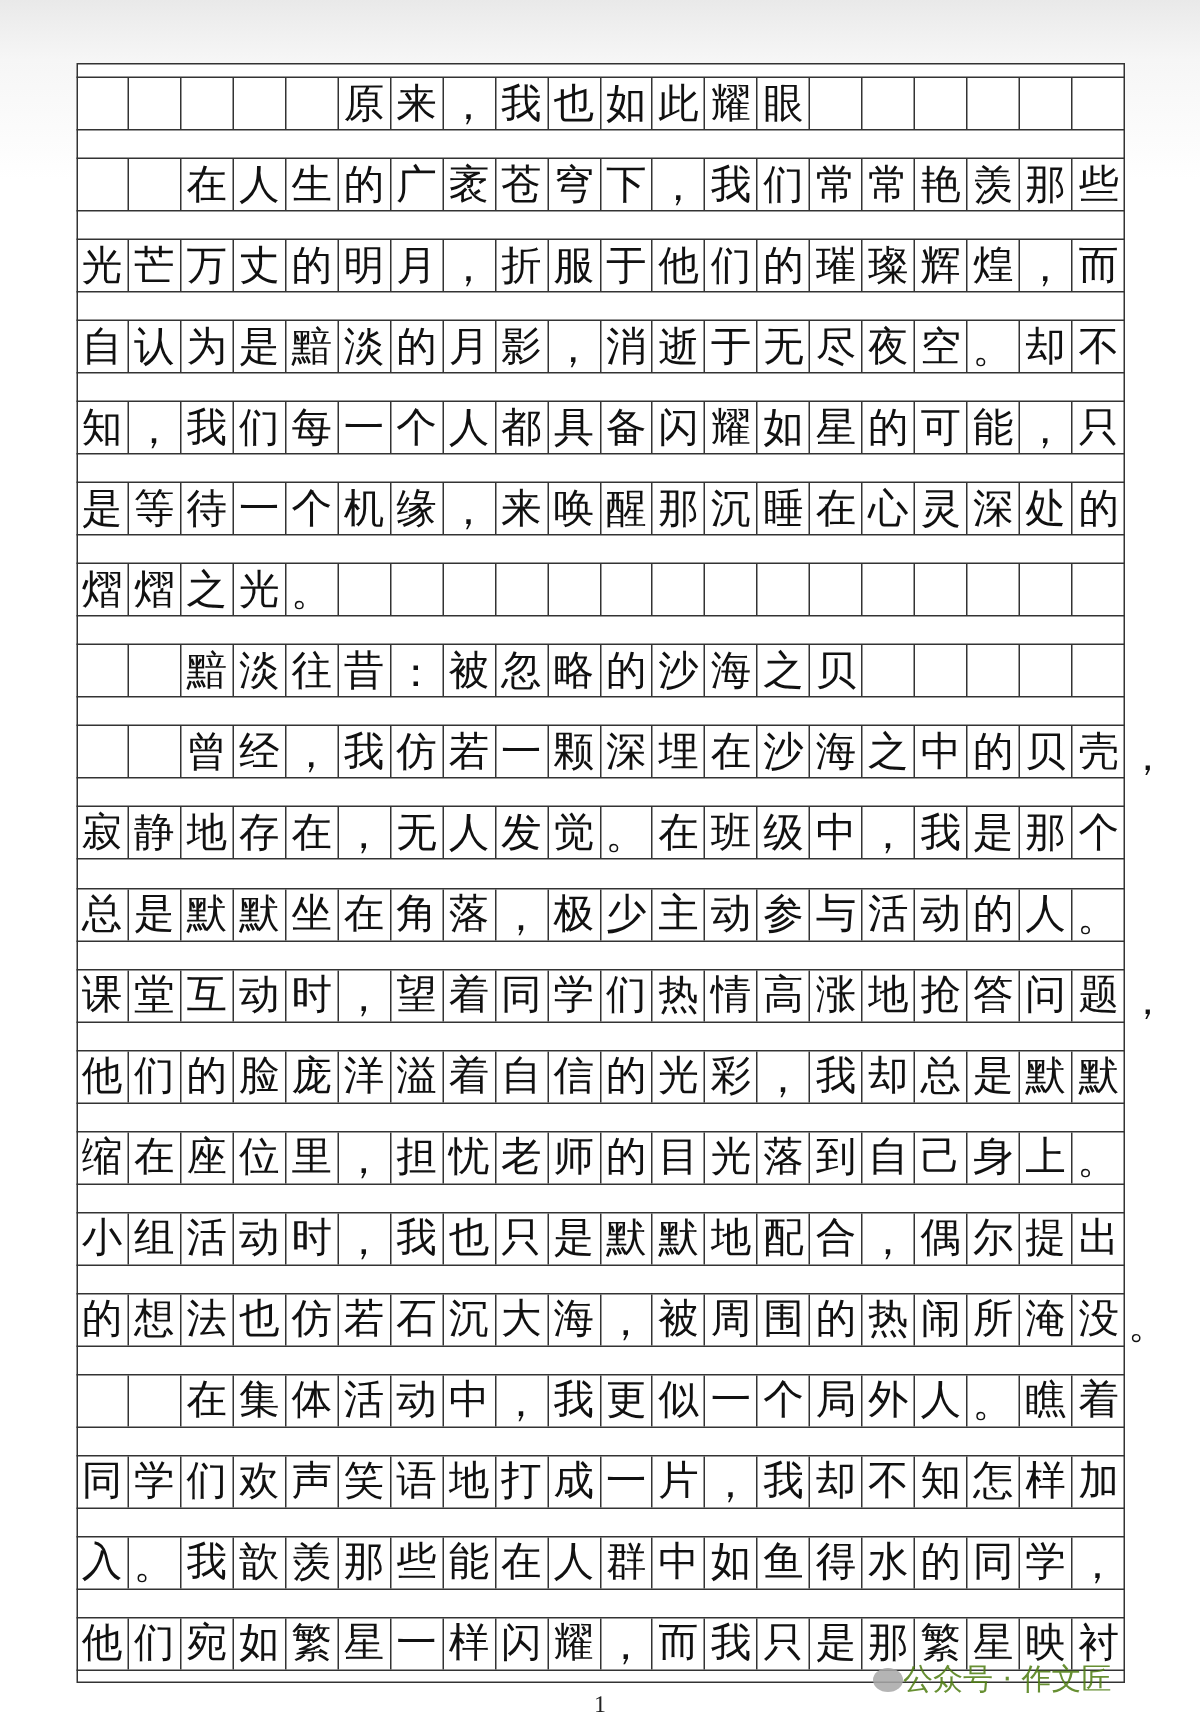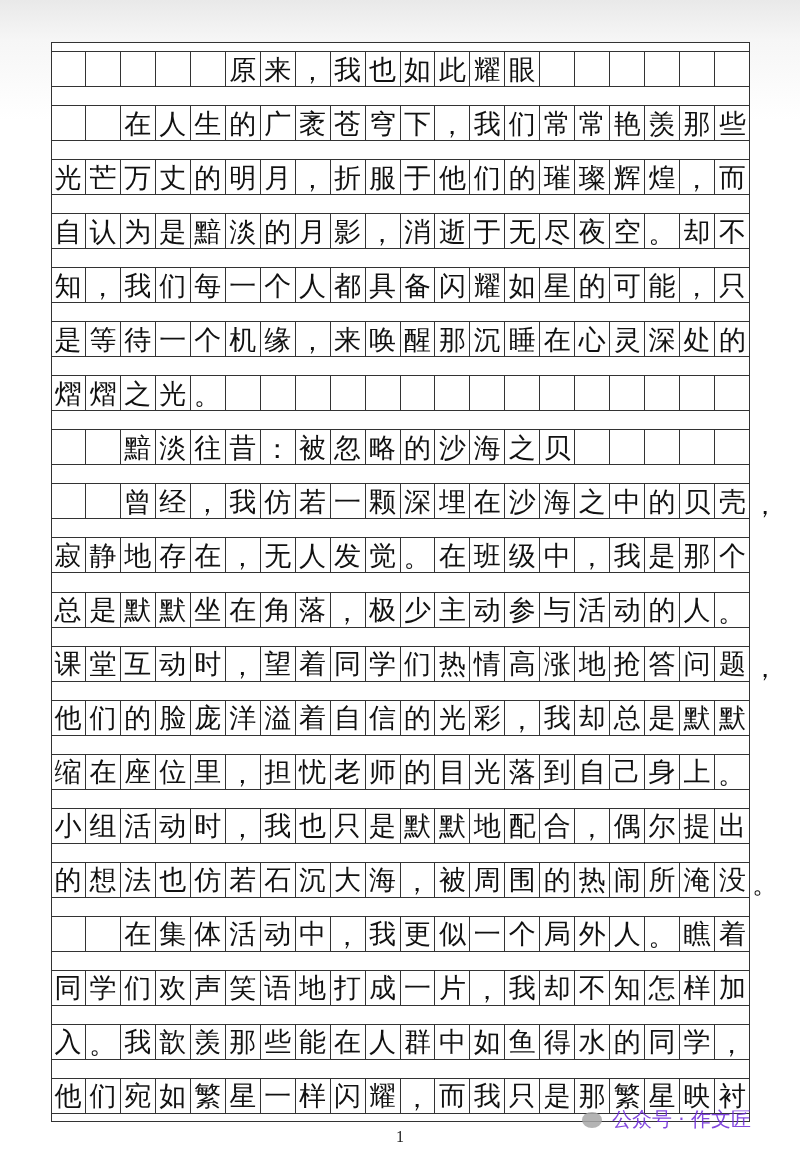--- a/index.html
+++ b/index.html
@@ -28,23 +28,23 @@
   .cell.punct { justify-content: flex-start; align-items: flex-end; padding-left: 3px; padding-bottom: 2px; }
   .overflow {
     position: absolute; left: 752px; font-size: 26px; color: #111;
     font-family: "DejaVu Sans", sans-serif; line-height: 36px; height: 36px;
   }
   .page-number {
     position: absolute; top: 1128px; left: 0; width: 800px; text-align: center;
     font-size: 16px; color: #222; font-family: "Liberation Serif", serif;
   }
   .watermark {
-    position: absolute; left: 582px; top: 1106px; color: #6d28d9;
+    position: absolute; left: 582px; top: 1106px; color: #4d7c0f;
     font-size: 20px; font-family: "DejaVu Sans", sans-serif; opacity: 0.85;
-    display: flex; align-items: center; gap: 10px;
+    display: flex; align-items: center; gap: 0;
   }
   .wm-icon {
     width: 20px; height: 16px; border-radius: 50%; background: #a8a8a8; display: inline-block;
   }
 </style>
 </head>
 <body>
 
 <div class="sheet"></div>
 <div id="grid">

